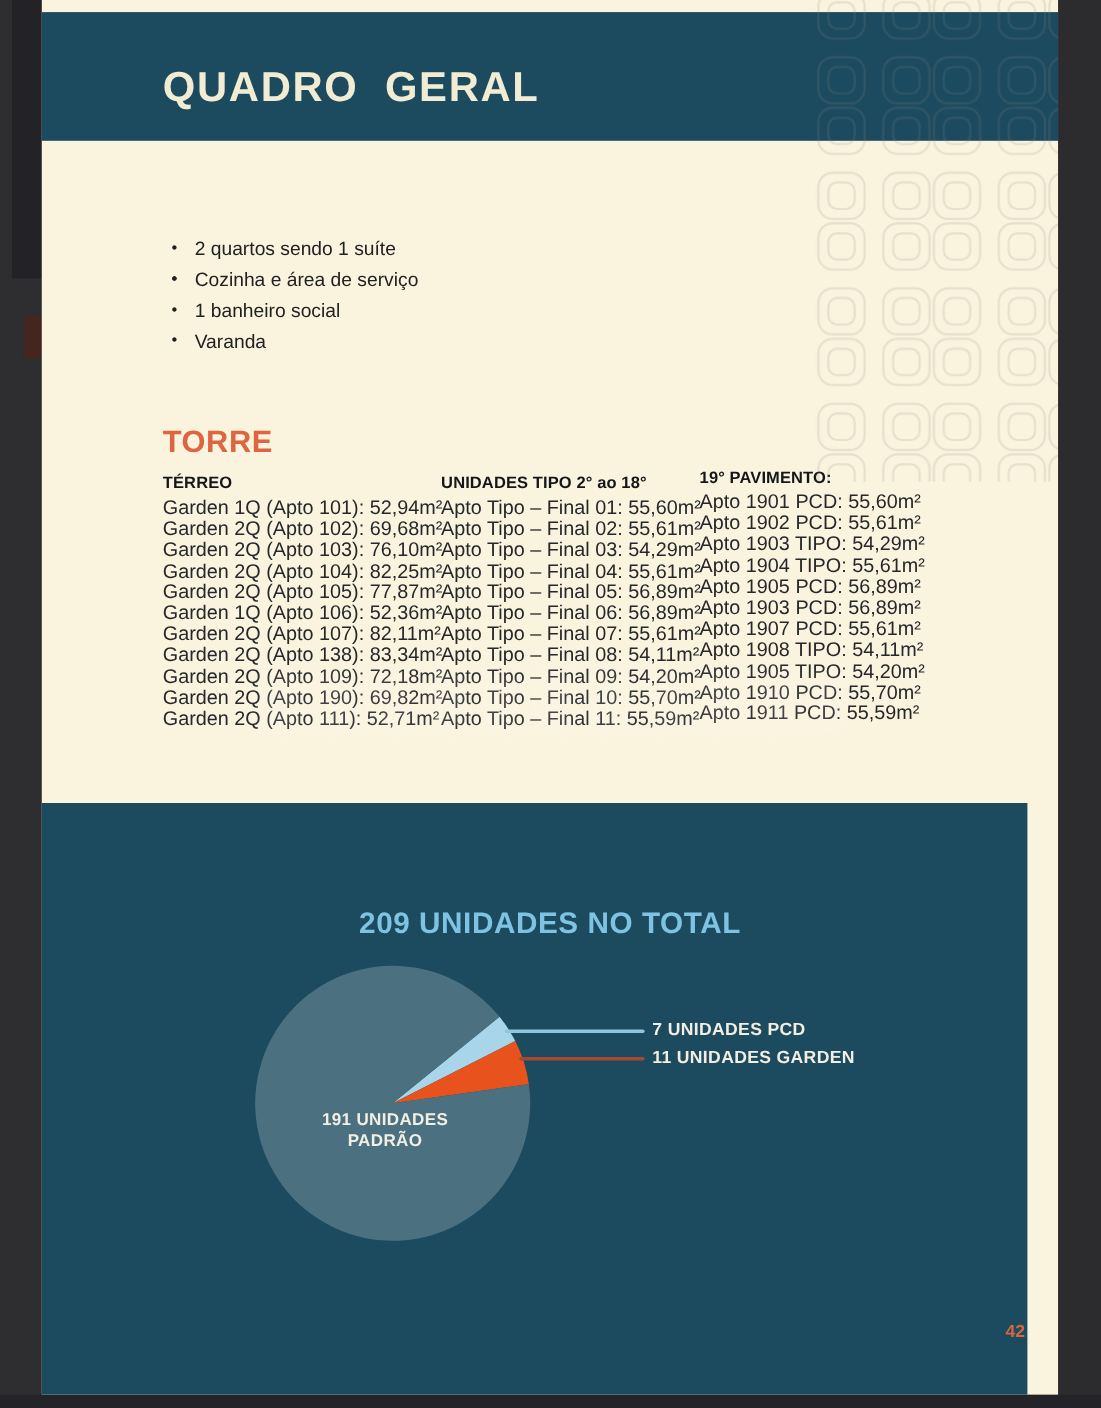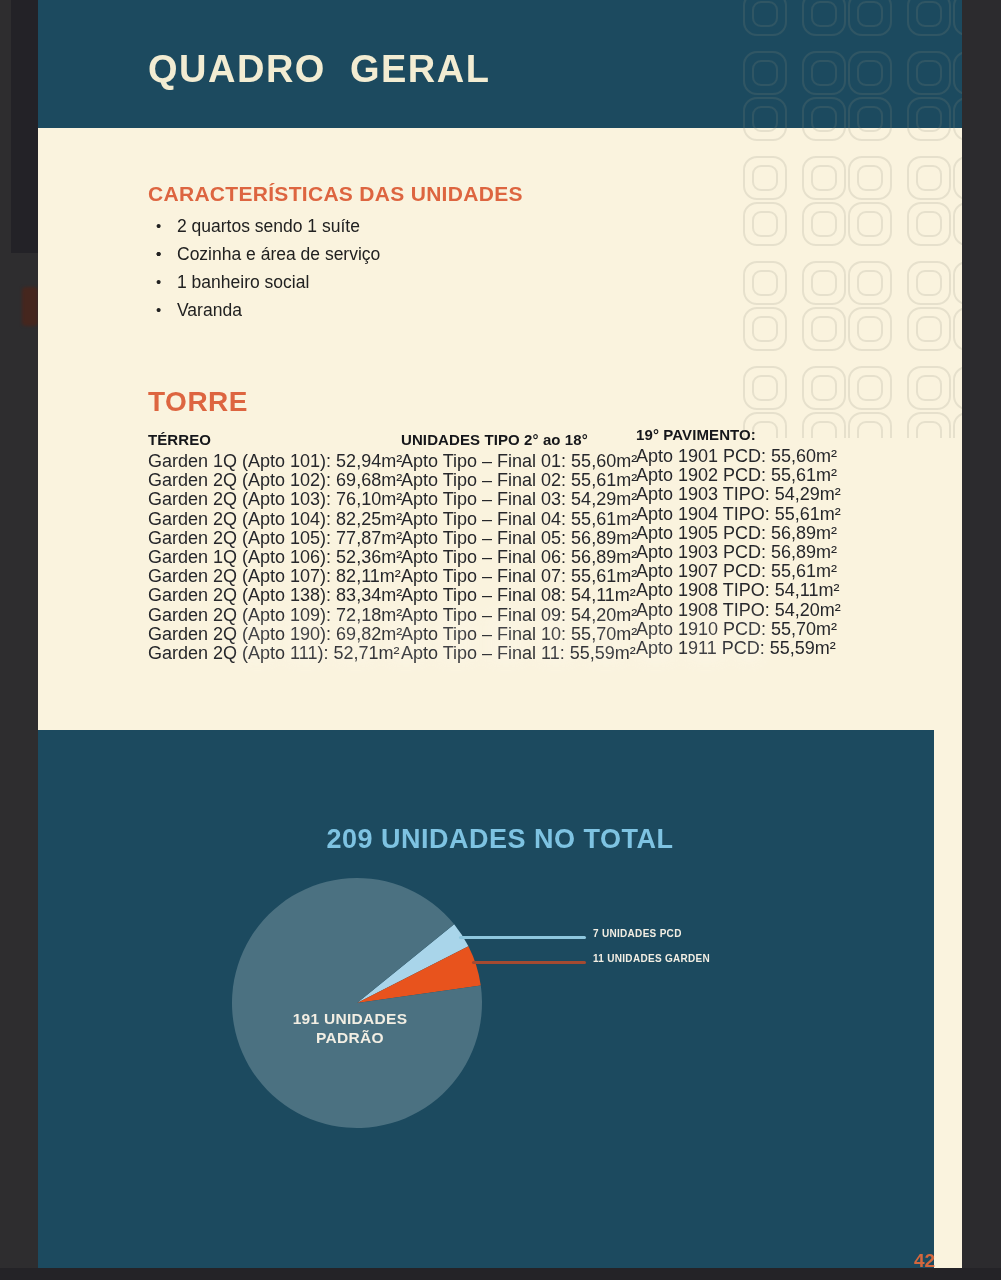--- a/index.html
+++ b/index.html
@@ -15,21 +15,21 @@
   
   .left-strip  { left:0; top:0; width:38px; height:1280px; background:#2e2d2f; }
   .left-black-box { left:11px; top:0; width:27px; height:253px; background:#232227; }
   .left-red-blob { left:22px; top:287px; width:16px; height:39px; background:#45261e; border-radius:4px; filter:blur(1.5px); }
   .right-strip { left:962px; top:0; width:39px; height:1280px; background:#2c2b2e; }
   .bottom-strip { left:0; top:1268px; width:1001px; height:12px; background:#242327; }
 
   
   .page { left:38px; top:0; width:924px; height:1268px; background:var(--cream,#faf3de); overflow:hidden; }
 
-  .page-header { left:0; top:0; width:924px; height:164px; background:var(--teal,#1c4a5f); }
+  .page-header { left:0; top:11px; width:924px; height:164px; background:var(--teal,#1c4a5f); }
   .page-title {
     position:absolute; left:110px; top:48px;
     font-size:38px; font-weight:bold; color:var(--title-cream,#f2ecd2);
     letter-spacing:1.5px; word-spacing:12px;
   }
 
   .floral-pattern { left:703px; top:0; width:221px; height:438px; pointer-events:none; z-index:3; }
 
   
   .content { left:0; top:128px; width:924px; height:602px; background:var(--cream,#faf3de); }
@@ -64,33 +64,33 @@
   .chart-title {
     position:absolute; left:0; top:94px; width:924px; text-align:center;
     font-size:27px; font-weight:bold; color:var(--light-blue,#7ec3e2); letter-spacing:0.5px;
   }
   .pie-svg { position:absolute; left:189px; top:143px; width:260px; height:260px; }
   .callout-line { position:absolute; height:3px; border-radius:2px; }
   .callout-line-pcd    { left:421px; top:206px; width:127px; background:var(--line-pcd,#8ec7de); }
   .callout-line-garden { left:434px; top:231px; width:114px; background:var(--line-garden,#a54a31); }
   .callout-label {
     position:absolute; left:555px;
-    font-size:10px; font-weight:bold; color:var(--white-label,#f2eee3); letter-spacing:0.3px;
+    font-size:16px; font-weight:bold; color:var(--white-label,#f2eee3); letter-spacing:0.3px;
     white-space:nowrap;
   }
   .callout-label-pcd    { top:198px; }
   .callout-label-garden { top:223px; }
   .pie-center-label {
     position:absolute; left:222px; top:280px; width:180px; text-align:center;
     font-size:15.5px; font-weight:bold; color:var(--white-label,#f2eee3); line-height:18.5px;
     letter-spacing:0.3px;
   }
   .page-num {
-    position:absolute; left:876px; top:520px;
-    font-size:19px; font-weight:bold; color:var(--page-num-orange,#d4673d);
+    position:absolute; left:876px; top:472px;
+    font-size:16px; font-weight:bold; color:var(--page-num-orange,#d4673d);
   }
 </style>
 </head>
 <body>
 
 <div class="abs left-strip">
   <div class="abs left-black-box"></div>
   <div class="abs left-red-blob"></div>
 </div>
 
@@ -112,21 +112,20 @@
           <rect x="60" y="14" width="24" height="24" rx="8"></rect>
           <rect x="14" y="60" width="24" height="24" rx="8"></rect>
           <rect x="60" y="60" width="24" height="24" rx="8"></rect>
         </g>
       </pattern>
     </defs>
     <rect width="100%" height="100%" fill="url(#fl)"></rect>
   </svg>
 
   <div class="abs content">
-    <h2 class="carac-heading">CARACTERÍSTICAS DAS UNIDADES</h2>
     <ul class="carac-list">
 
         <li>
           <span class="bullet">•</span>
           <span>2 quartos sendo 1 suíte</span>
         </li>
 
         <li>
           <span class="bullet">•</span>
         </li>
@@ -189,21 +188,21 @@
         <div>
 
         <div class="row">Apto 1901 PCD: 55,60m²</div>
             <div class="row">Apto 1902 PCD: 55,61m²</div>
             <div class="row">Apto 1903 TIPO: 54,29m²</div>
             <div class="row">Apto 1904 TIPO: 55,61m²</div>
             <div class="row">Apto 1905 PCD: 56,89m²</div>
             <div class="row">Apto 1903 PCD: 56,89m²</div>
             <div class="row">Apto 1907 PCD: 55,61m²</div>
             <div class="row">Apto 1908 TIPO: 54,11m²</div>
-            <div class="row">Apto 1908 TIPO: 54,20m²</div>
+            <div class="row">Apto 1905 TIPO: 54,20m²</div>
             <div class="row">Apto 1910 PCD: 55,70m²</div>
             <div class="row">Apto 1911 PCD: 55,59m²</div>
           </div>
       </div>
     </div>
 
     <div class="watermark"></div>
   </div>
 
   <div class="abs chart-section">

